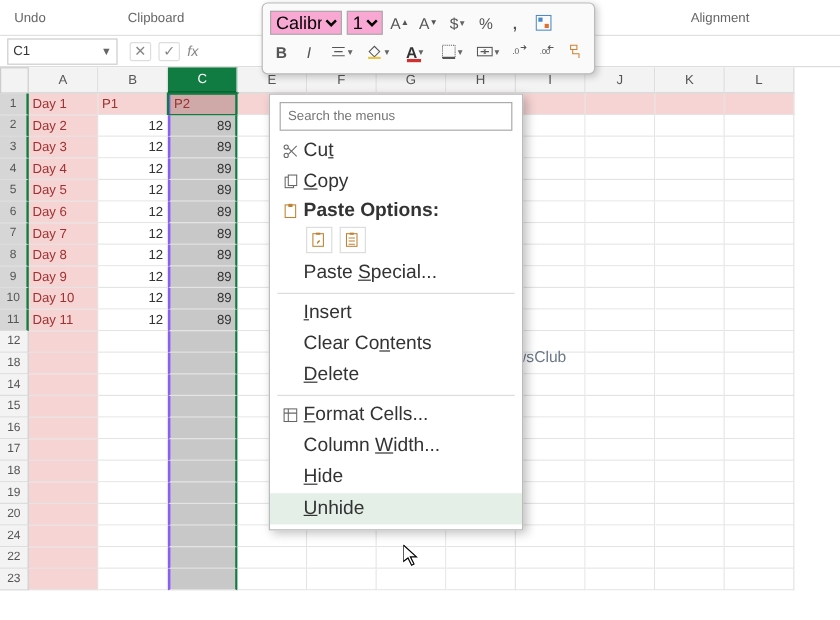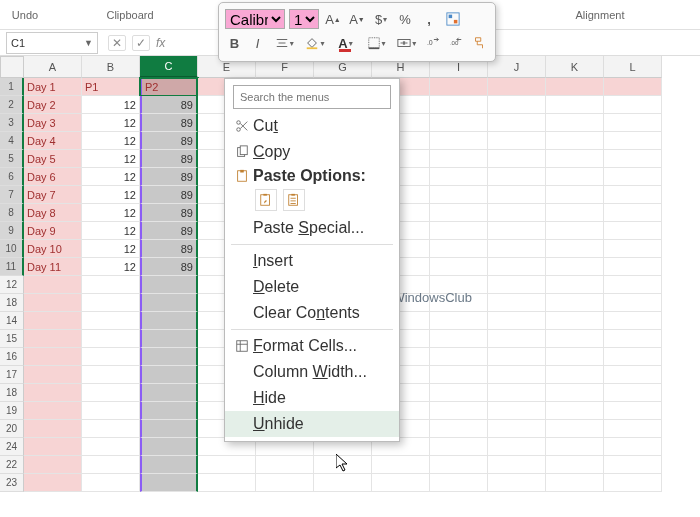--- a/index.html
+++ b/index.html
@@ -47,21 +47,21 @@
   .cell { width: 58px; border-right: 1px solid #e4e4e4; border-bottom: 1px solid #e4e4e4; font-size: 11px; display: flex; align-items: center; padding: 0 3px; background: #fff; }
   .cell.right { justify-content: flex-end; }
   .cell.pink { background: #f7d4d4; color: #a03030; }
   .cell.sel { background: #c8c8c8; }
   .cell.sel.pink-sel { background: #cfa8a8; color: #a03030; }
   .cell.active { outline: 2px solid #107c41; outline-offset: -1px; background: #e2e2e2; }
   .sel-border-left { border-left: 2px solid #8b5cf6; }
   .sel-border-right { border-right: 2px solid #107c41; }
 
   
-  .context-menu { position: absolute; top: 78px; left: 224px; width: 176px; background: #fff; border: 1px solid #bbb; box-shadow: 3px 3px 8px rgba(0,0,0,0.25); z-index: 30; padding-bottom: 4px; }
+  .context-menu { position: absolute; top: 78px; left: 224px; width: 212px; background: #fff; border: 1px solid #bbb; box-shadow: 3px 3px 8px rgba(0,0,0,0.25); z-index: 30; padding-bottom: 4px; }
   .cm-search { margin: 6px 8px 4px; }
   .cm-search input { width: 100%; height: 24px; border: 1px solid #aaa; padding: 0 6px; font-size: 11px; color: #666; }
   .cm-item { display: flex; align-items: center; height: 26px; padding: 0 8px 0 6px; font-size: 16px; color: #333; cursor: default; }
   .cm-item.hover { background: #e4efe8; }
   .cm-icon { width: 22px; display: flex; align-items: center; justify-content: center; color: #666; }
   .cm-icon svg { width: 14px; height: 14px; }
   .cm-label { flex: 1; }
   .cm-sep { height: 1px; background: #ddd; margin: 3px 6px; }
   .cm-paste-icons { display: flex; gap: 6px; padding: 2px 0 4px 30px; }
   .cm-paste-btn { width: 22px; height: 22px; border: 1px solid #ddd; display:flex; align-items:center; justify-content:center; }
@@ -585,25 +585,25 @@
     <span class="cm-icon"></span>
     <span class="cm-label">Paste <span class="underline-char">S</span>pecial...</span>
   </div>
   <div class="cm-sep"></div>
   <div class="cm-item">
     <span class="cm-icon"></span>
     <span class="cm-label"><span class="underline-char">I</span>nsert</span>
   </div>
   <div class="cm-item">
     <span class="cm-icon"></span>
+    <span class="cm-label">Clear Co<span class="underline-char">n</span>tents</span>
+  </div>
+  <div class="cm-item">
+    <span class="cm-icon"></span>
     <span class="cm-label"><span class="underline-char">D</span>elete</span>
-  </div>
-  <div class="cm-item">
-    <span class="cm-icon"></span>
-    <span class="cm-label">Clear Co<span class="underline-char">n</span>tents</span>
   </div>
   <div class="cm-sep"></div>
   <div class="cm-item">
     <span class="cm-icon">
         <svg viewBox="0 0 16 16">
           <rect x="2" y="2" width="12" height="12" fill="none" stroke="#666"></rect>
           <line x1="2" y1="6" x2="14" y2="6" stroke="#666"></line>
           <line x1="6" y1="2" x2="6" y2="14" stroke="#666"></line>
         </svg>
       </span>

